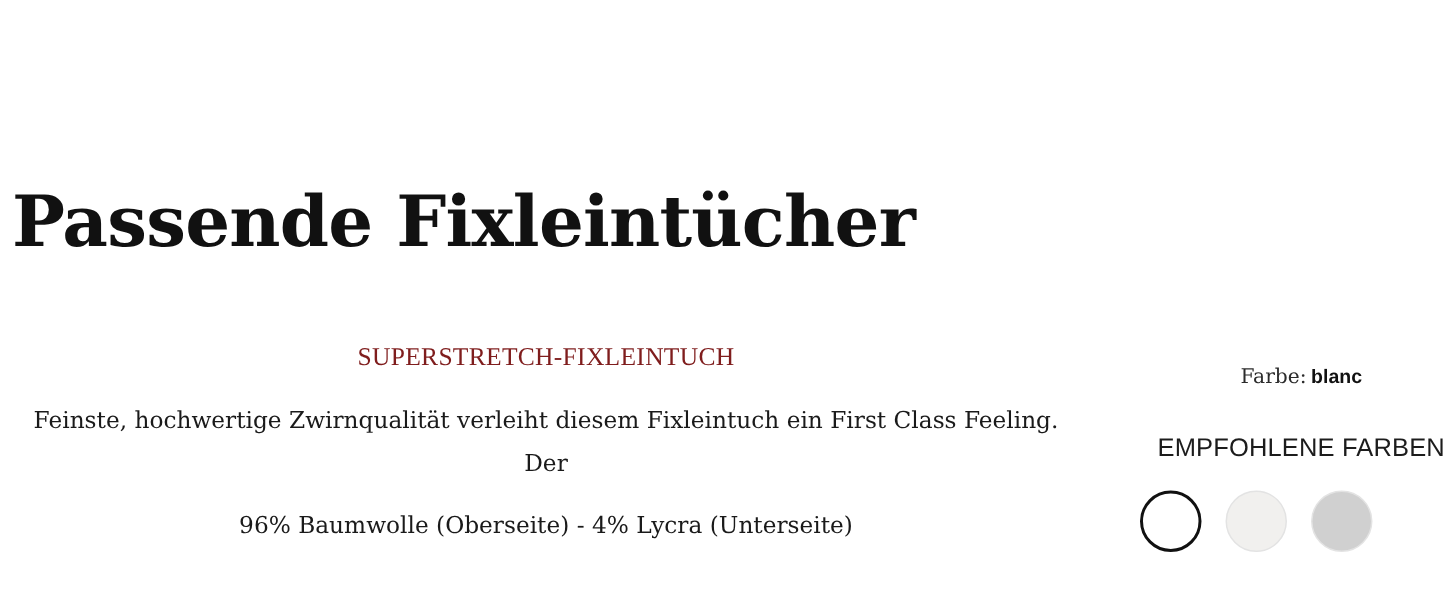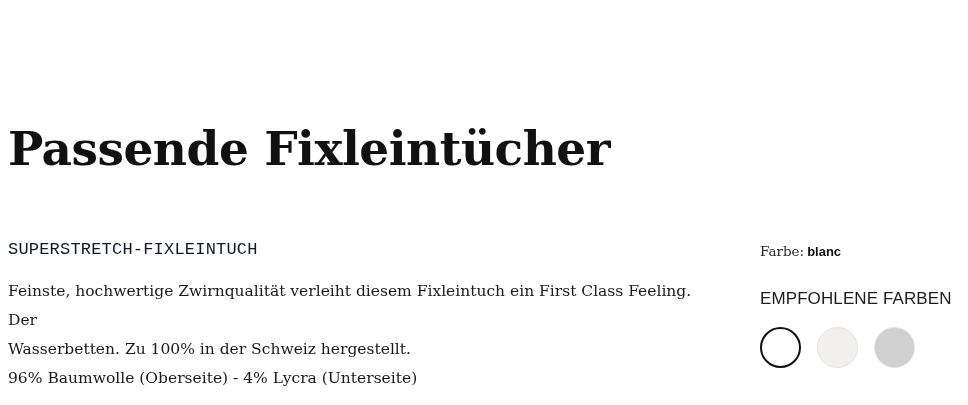--- a/index.html
+++ b/index.html
@@ -1,15 +1,15 @@
 <!DOCTYPE html>
 <html><head>
 <meta charset="utf-8">
 <style>
-  * { box-sizing: border-box; }
+  * { box-sizing: border-box; text-align: center; }
   html, body {
     margin: 0;
     padding: 0;
     background: #ffffff;
   }
   body {
     width: 968px;
     height: 405px;
     position: relative;
     overflow: hidden;
@@ -36,37 +36,37 @@
   }
 
   .left-col {
     position: absolute;
     left: 8px;
     top: 228px;
     width: 712px;
   }
 
   .product-title {
-    font-family: Liberation Mono, monospace;
+    font-family: Liberation Serif, serif;
     font-size: 17px;
     letter-spacing: 0.2px;
-    color: #0f172a;
-    margin: 12px 0 18px 0;
+    color: #7f1d1d;
+    margin: 0 0 18px 0;
   }
 
   .desc {
     font-family: "DejaVu Serif", "Liberation Serif", serif;
     font-size: 15.5px;
     line-height: 29px;
     color: #1a1a1a;
     margin: 0;
   }
 
   .desc p {
-    margin: 0;
+    margin: 12px;
   }
 
   .right-col {
     position: absolute;
     left: 760px;
     top: 243px;
     width: 215px;
   }
 
   .color-line {
@@ -118,21 +118,20 @@
 <body>
 
 <div class="page">
 
   <h1 class="heading">Passende Fixleintücher</h1>
 
   <div class="left-col">
     <div class="product-title">SUPERSTRETCH-FIXLEINTUCH</div>
     <div class="desc">
       <p>Feinste, hochwertige Zwirnqualität verleiht diesem Fixleintuch ein First Class Feeling. Der</p>
-      <p>Wasserbetten. Zu 100% in der Schweiz hergestellt.</p>
       <p>96% Baumwolle (Oberseite) - 4% Lycra (Unterseite)</p>
 
     </div>
   </div>
 
   <div class="right-col">
     <div class="color-line">
       <span>Farbe:</span><span class="value">blanc</span>
     </div>
     <div class="rec-title">EMPFOHLENE FARBEN</div>

